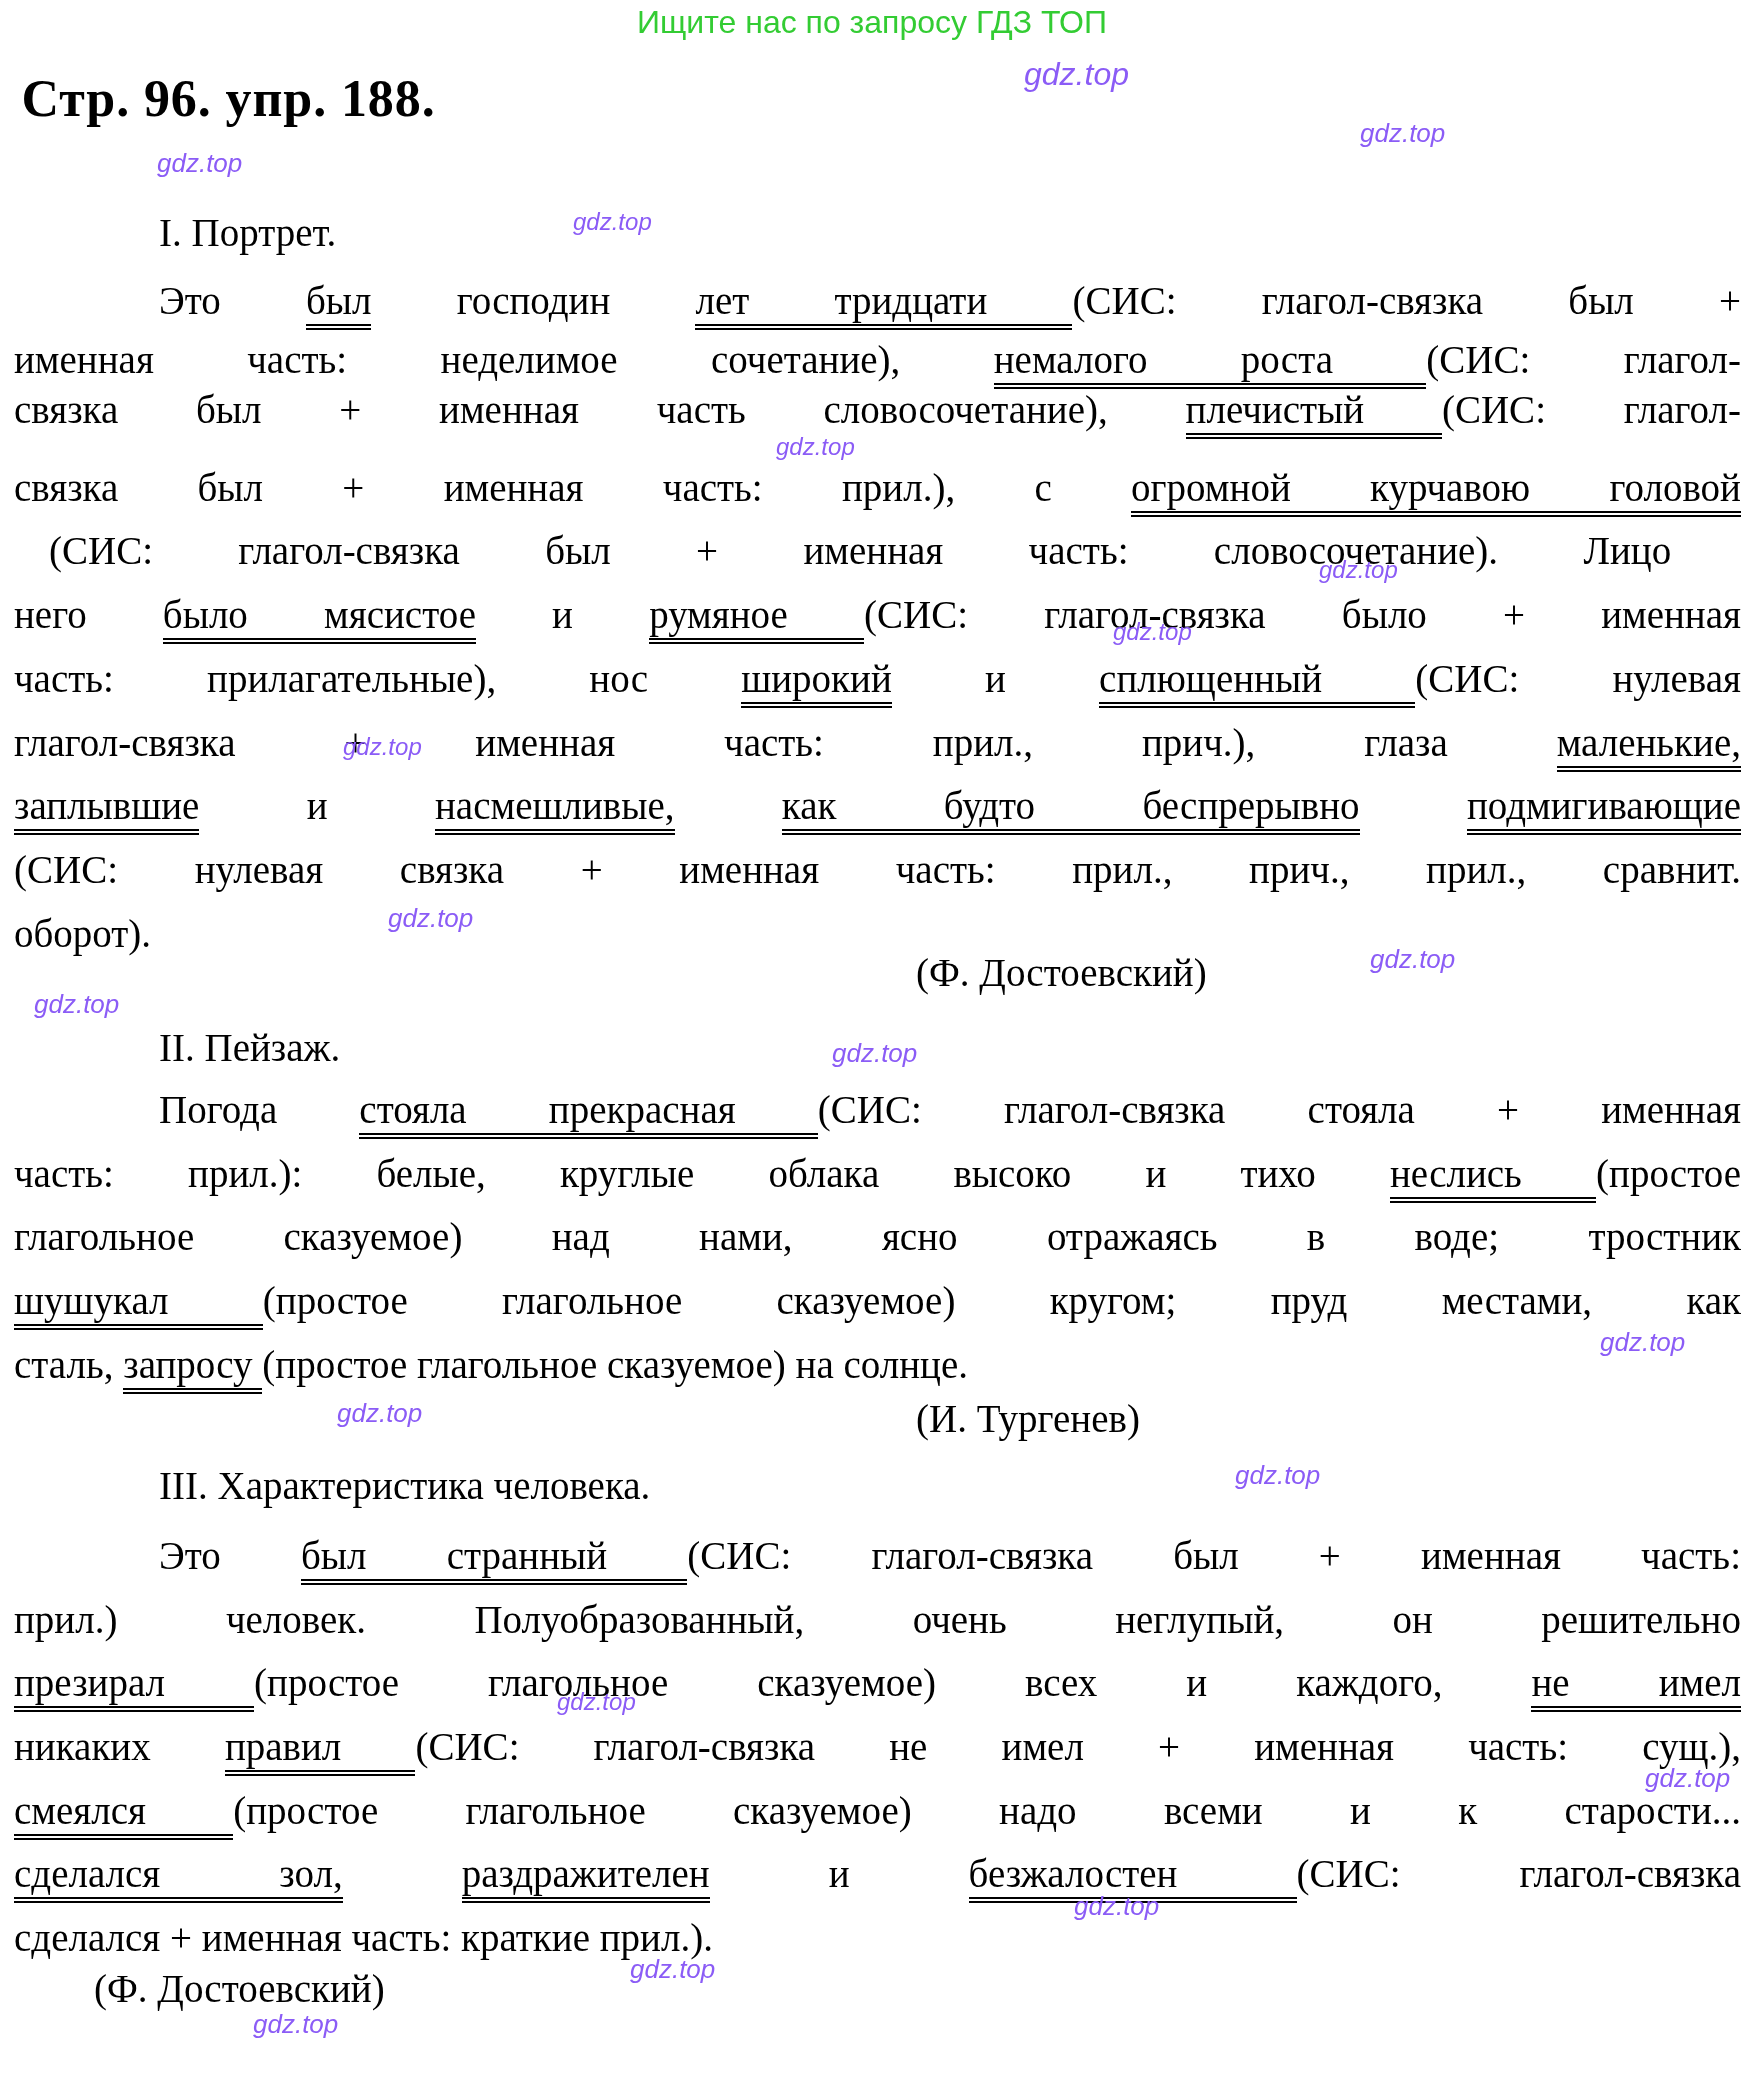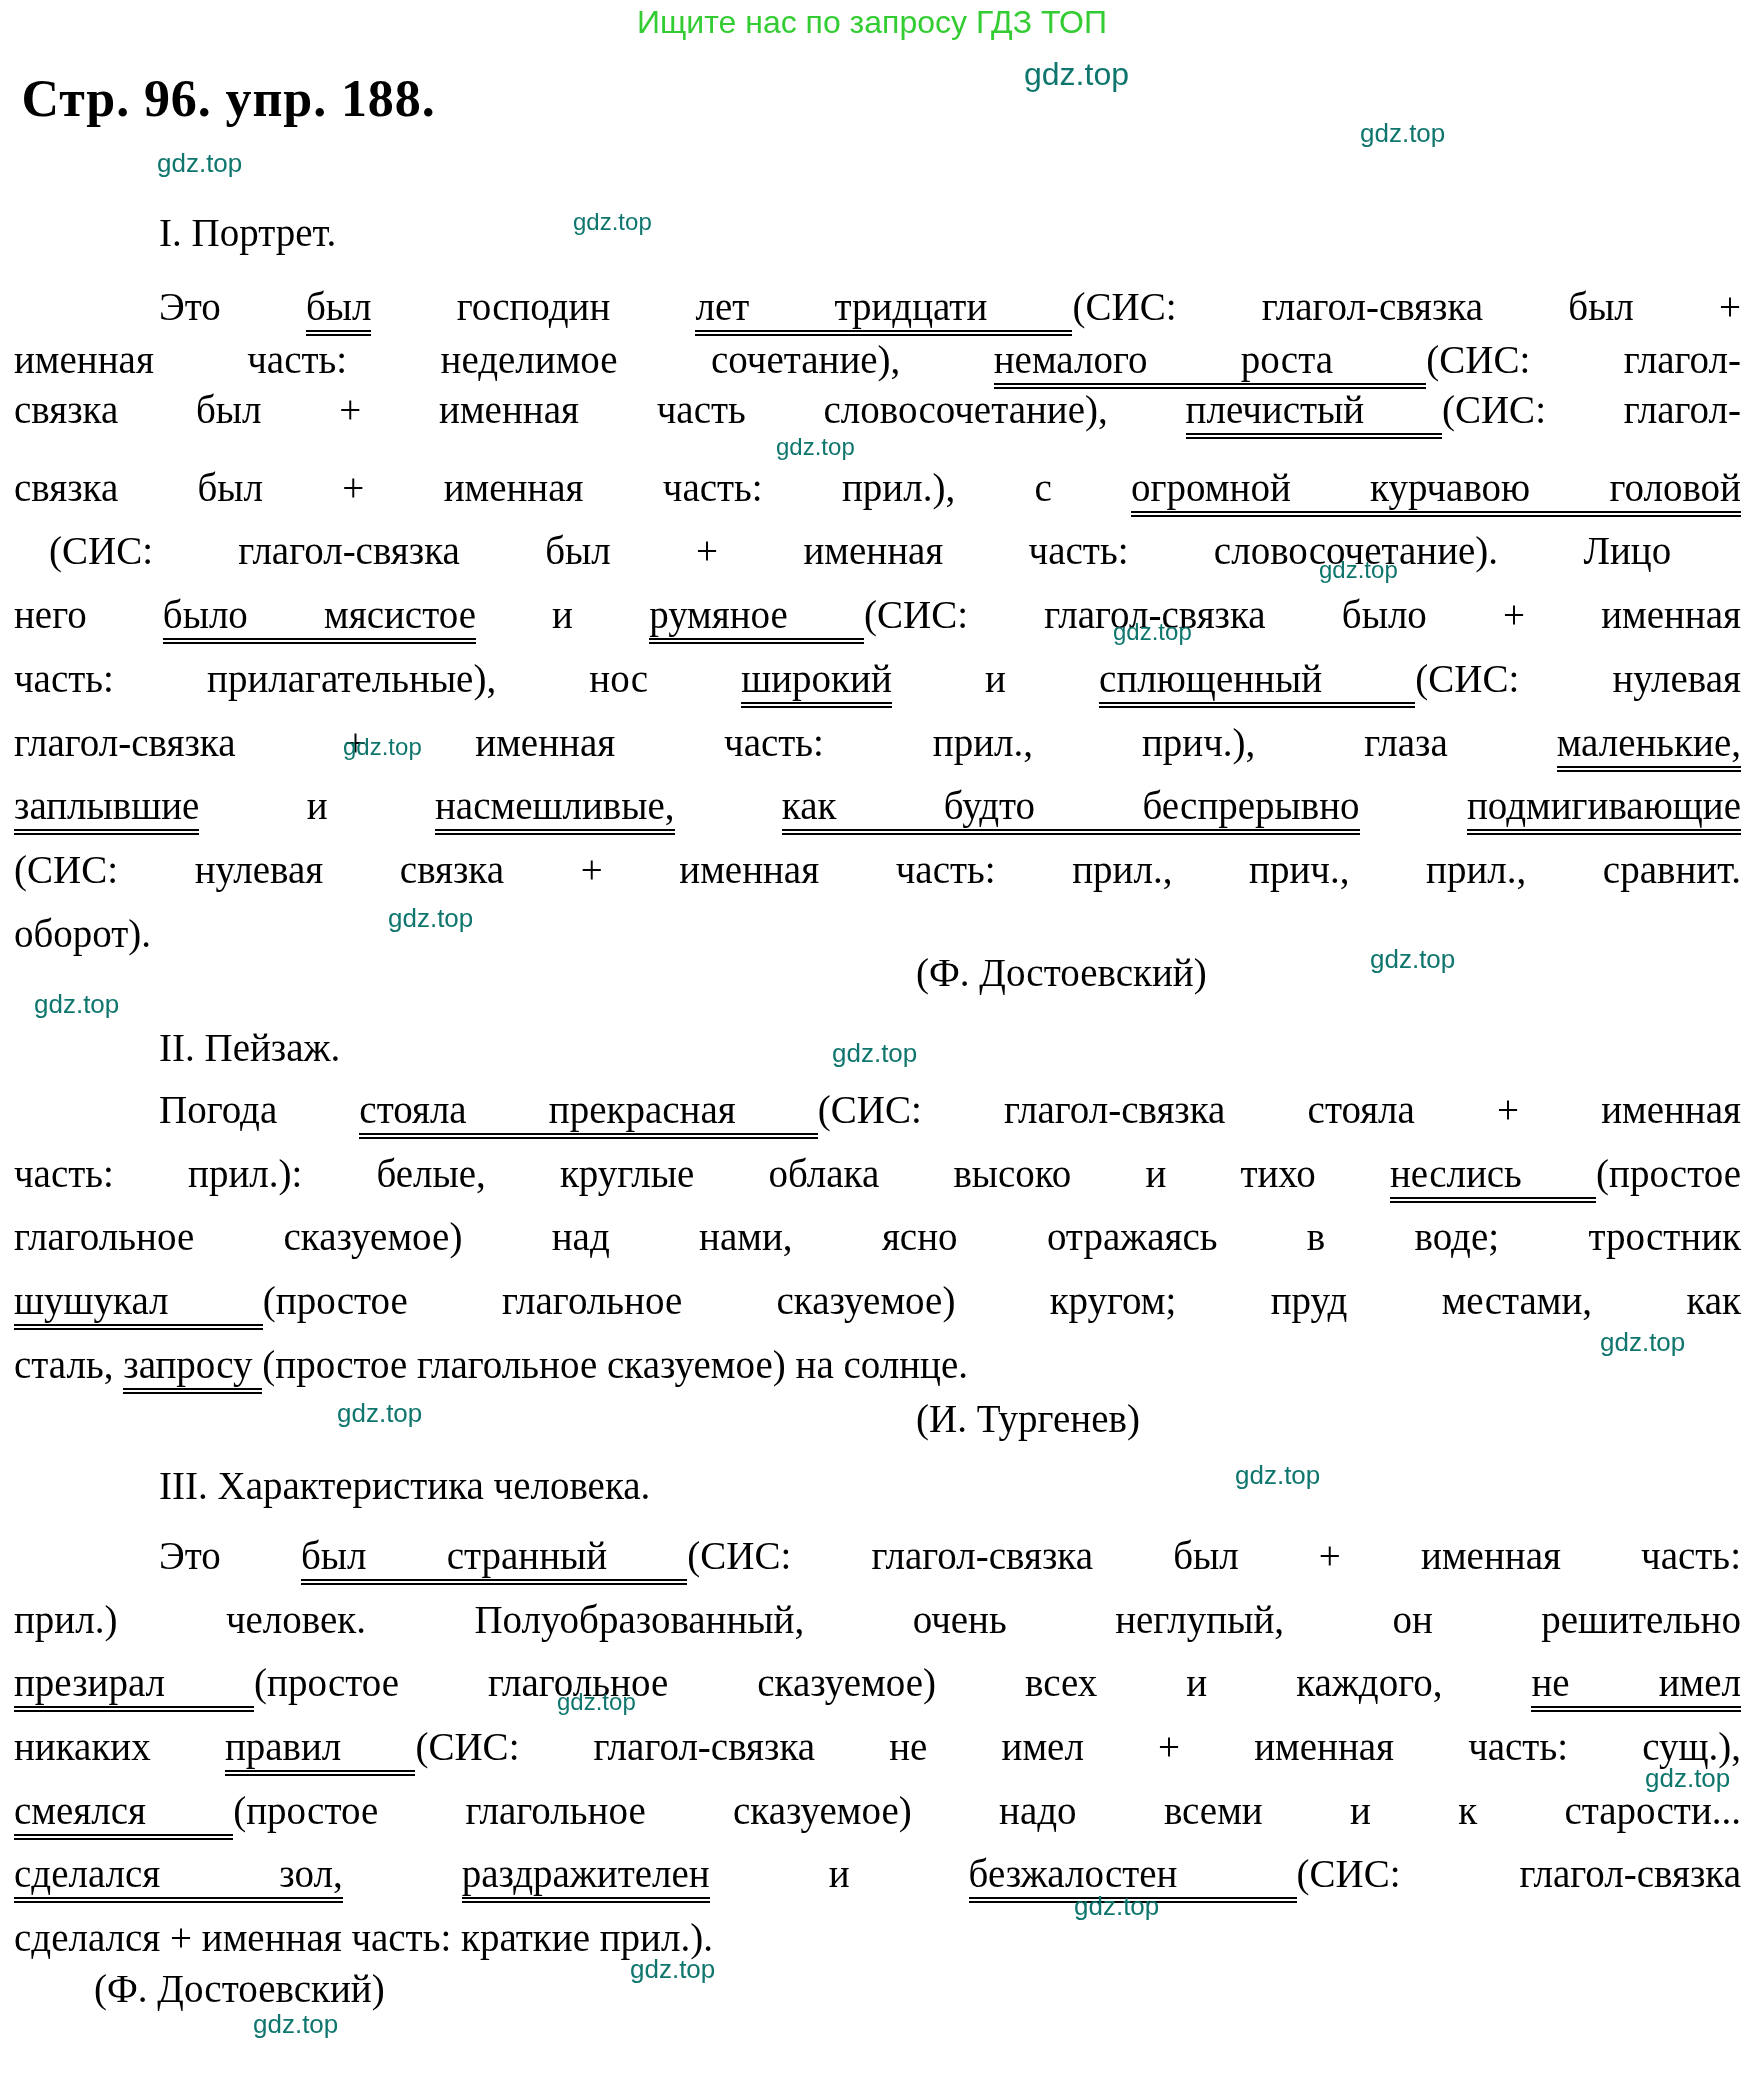--- a/index.html
+++ b/index.html
@@ -8,34 +8,34 @@
   .promo{position:absolute;top:3.7px;left:0;width:100%;text-align:center;
          font-family:"Liberation Sans",sans-serif;font-size:32px;}
   .title{position:absolute;left:21.5px;top:69px;margin:0;
          font-size:52px;font-weight:bold;letter-spacing:0.9px;}
   .tline{position:absolute;left:14px;width:1727px;font-size:39px;line-height:1.2;
          text-align:justify;text-align-last:justify;}
   .tline.left,.heading{text-align:left;text-align-last:left;}
   .heading{position:absolute;left:14px;width:1727px;font-size:39px;line-height:1.2;}
   .attr{position:absolute;font-size:39px;line-height:1.2;}
   .u{border-bottom:6.6px double #000;padding-bottom:1.9px;}
-  .wm{position:absolute;font-family:"Liberation Sans",sans-serif;color:#0f766e;
-      line-height:1;white-space:nowrap;}
+  .wm{position:absolute;font-family:"Liberation Sans",sans-serif;color:#8b5cf6;
+      line-height:1;white-space:nowrap;font-style:italic;}
   .footer{position:absolute;left:0;top:2054px;width:100%;text-align:center;
           font-family:"Liberation Sans",sans-serif;font-size:32px;}
 </style>
 </head>
 <body>
 
 <div class="page">
   <div class="promo" style="color: rgb(51, 204, 51);">Ищите нас по запросу ГДЗ ТОП</div>
   <h1 class="title">Стр. 96. упр. 188.</h1>
   <div id="content">
       <div class="heading" style="top: 210px; text-indent: 145px;">I. Портрет.</div>
-      <div class="tline" style="top: 284px; text-indent: 145px;"><span>Это </span><span class="u">был</span><span> господин </span><span class="u">лет тридцати </span><span>(СИС: глагол-связка был +</span></div>
+      <div class="tline" style="top: 278px; text-indent: 145px;"><span>Это </span><span class="u">был</span><span> господин </span><span class="u">лет тридцати </span><span>(СИС: глагол-связка был +</span></div>
       <div class="tline" style="top: 337px;"><span>именная часть: неделимое сочетание), </span><span class="u">немалого роста </span><span>(СИС: глагол-</span></div>
       <div class="tline" style="top: 387px;"><span>связка был + именная часть словосочетание), </span><span class="u">плечистый </span><span>(СИС: глагол-</span></div>
       <div class="tline" style="top: 465px;"><span>связка был + именная часть: прил.), с </span><span class="u">огромной курчавою головой</span></div>
       <div class="tline" style="top: 528px; margin-left: 35px;"><span>(СИС: глагол-связка был + именная часть: словосочетание). Лицо у</span></div>
       <div class="tline" style="top: 592px;"><span>него </span><span class="u">было мясистое</span><span> и </span><span class="u">румяное </span><span>(СИС: глагол-связка было + именная</span></div>
       <div class="tline" style="top: 656px;"><span>часть: прилагательные), нос </span><span class="u">широкий</span><span> и </span><span class="u">сплющенный </span><span>(СИС: нулевая</span></div>
       <div class="tline" style="top: 720px;"><span>глагол-связка + именная часть: прил., прич.), глаза </span><span class="u">маленькие,</span></div>
       <div class="tline" style="top: 783px; font-family: Liberation Serif, serif;"><span class="u">заплывшие</span><span> и </span><span class="u">насмешливые,</span><span> </span><span class="u">как будто беспрерывно</span><span> </span><span class="u">подмигивающие</span></div>
       <div class="tline" style="top: 847px;"><span>(СИС: нулевая связка + именная часть: прил., прич., прил., сравнит.</span></div>
       <div class="tline left" style="top: 911px;"><span>оборот).</span></div>

